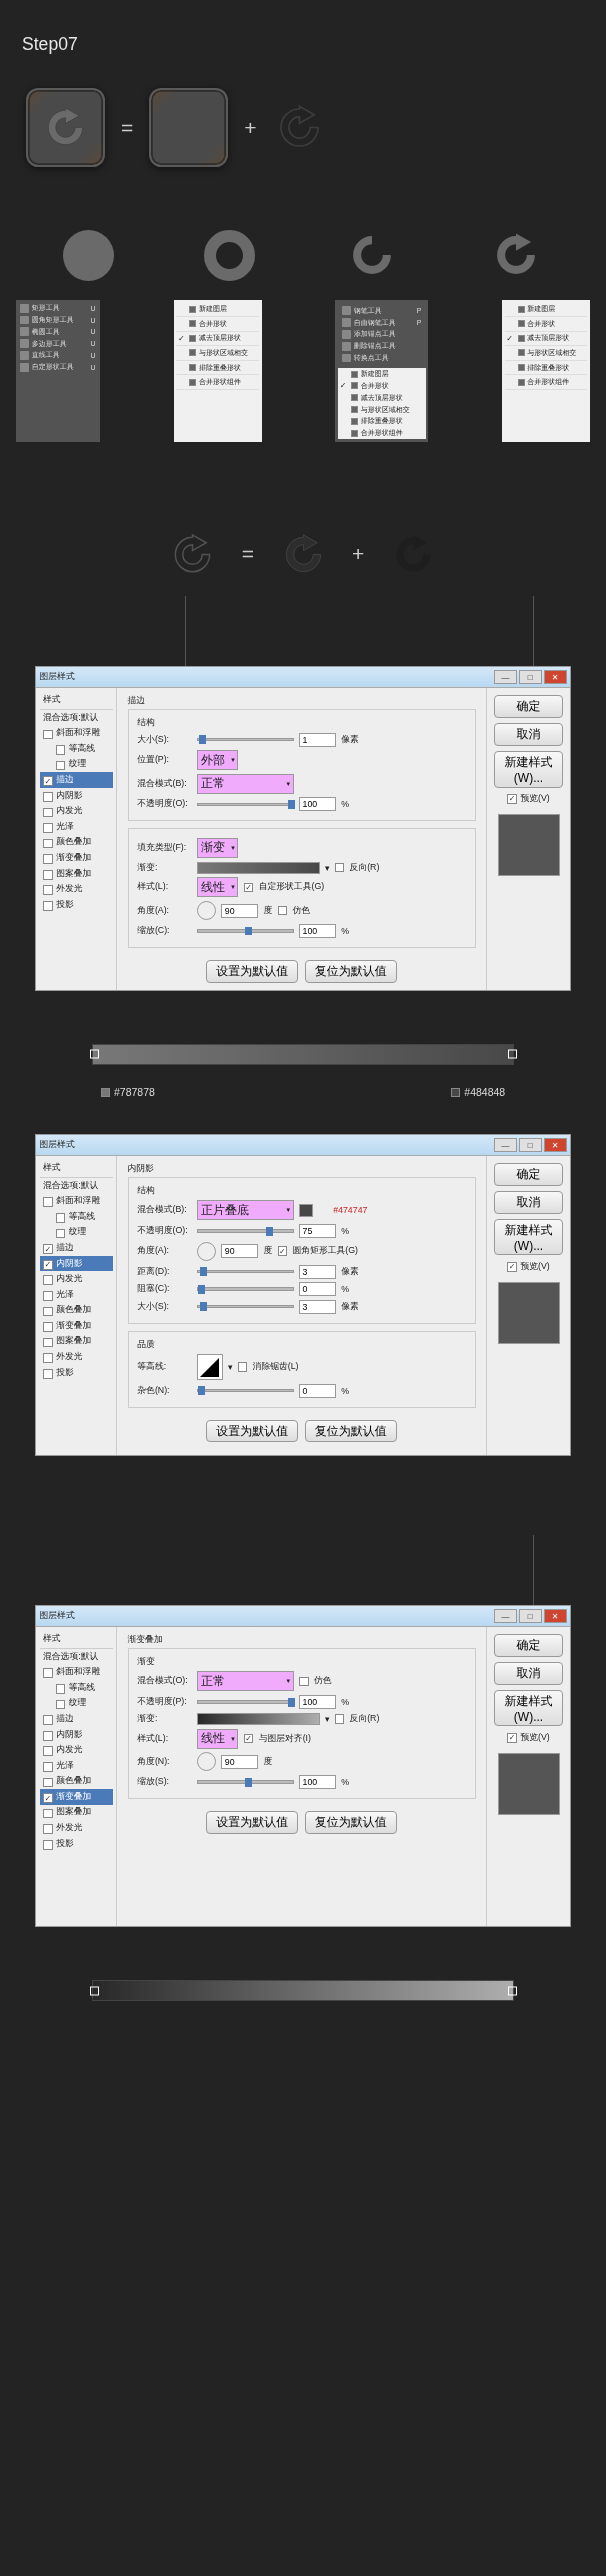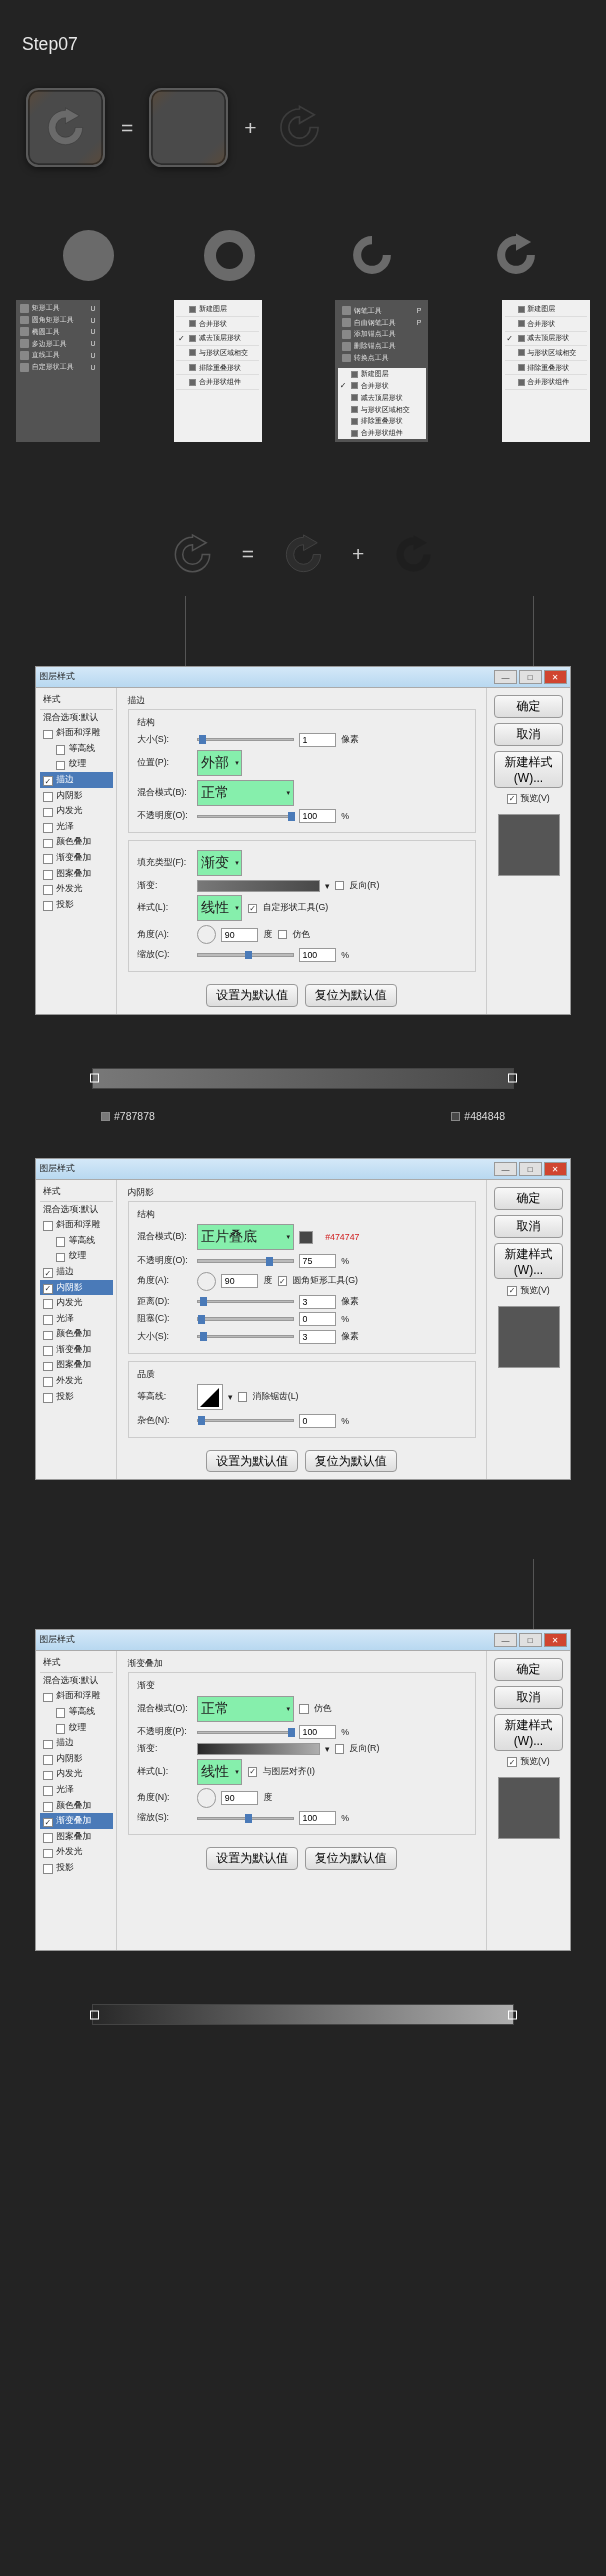--- a/index.html
+++ b/index.html
@@ -43,37 +43,37 @@
 .sb-item{display:flex;align-items:flex-end;gap:3.5px;padding:1.8px 3.5px;font-size:8.8px}
 .sb-item.active{background:#4a7ab8;color:#fff}
 .cb{width:9.7px;height:9.7px;border:0.9px solid #888;background:#fff;display:inline-flex;align-items:center;justify-content:center;font-size:8px}
 .cb.chk::before{content:"✓";color:#333}
 .dialog-main{flex:1;padding:7px 10.5px;background:#eee}
 .group-title{font-size:8.8px;padding-bottom:1.8px}
 .group-box{border:0.9px solid #ccc;padding:7px 8.8px;margin-bottom:7px;background:#eee}
 .form-row{display:flex;align-items:center;gap:5.3px;padding:1.8px 0;font-size:8.8px}
 .form-row label{min-width:54px;text-align:left}
 .num-input{width:37px;height:14px;border:0.9px solid #999;background:#fff;font-size:8.8px;padding:0 2.6px}
-.select{height:26px;border:0.9px solid #999;background:#86efac;font-size:14px;padding:0 12.3px 0 3.5px;position:relative;display:inline-flex;align-items:center}
+.select{height:20px;border:0.9px solid #999;background:#f0abfc;font-size:12px;padding:0 12.3px 0 3.5px;position:relative;display:inline-flex;align-items:center}
 .select::after{content:"▾";position:absolute;right:2.6px;font-size:7px}
 .slider-track{width:97px;height:3.5px;background:#bbb;border:0.9px solid #999;position:relative}
 .slider-track::after{content:"";position:absolute;width:7px;height:8.8px;background:#4a7ab8;top:-3.5px;left:var(--pos,0%)}
 .grad-bar{width:123px;height:12.3px;border:0.9px solid #999;background:linear-gradient(90deg,#787878,#484848)}
 .btn-row{display:flex;gap:7px;justify-content:center;padding-top:5.3px}
 .ps-btn{padding:1.8px 8.8px;border:0.9px solid #999;background:linear-gradient(#f8f8f8,#ddd);font-size:12px;border-radius:4px}
 .dialog-right{width:84px;padding:7px;background:#eee;border-left:0.9px solid #ccc;display:flex;flex-direction:column;gap:5.3px;align-items:stretch}
 .preview-box{width:62px;height:62px;border:0.9px solid #999;background:#555;margin:3.5px auto}
 .gradient-sample{margin:53px auto 10.5px;width:422px}
 .grad-preview{height:21px;border:0.9px solid #444;position:relative}
 .grad-preview::before,.grad-preview::after{content:"";position:absolute;width:7px;height:7px;border:0.9px solid #fff;top:50%;transform:translateY(-50%)}
 .grad-preview::before{left:-3.5px}
 .grad-preview::after{right:-3.5px}
 .color-labels{display:flex;justify-content:space-between;padding:10.5px 8.8px;font-size:10.5px;color:#ddd}
 .color-sw{width:8.8px;height:8.8px;border:0.9px solid #888;display:inline-block;vertical-align:middle;margin-right:4.4px}
-.red-label{color:#d02020;font-size:8.8px;margin-left:7px}
+.red-label{color:#d02020;font-size:8.8px;margin-left:15px}
 .contour-box{width:26px;height:26px;border:0.9px solid #999;background:#fff;display:inline-block;position:relative}
 .contour-box::after{content:"";position:absolute;inset:2.6px;background:linear-gradient(135deg,#fff 48%,#000 52%)}
 .pct{font-size:8.8px}
 .spacer{height:79px}
 </style>
 </head>
 <body>
 
 <div class="page">
   <div class="step-title">Step07</div>

